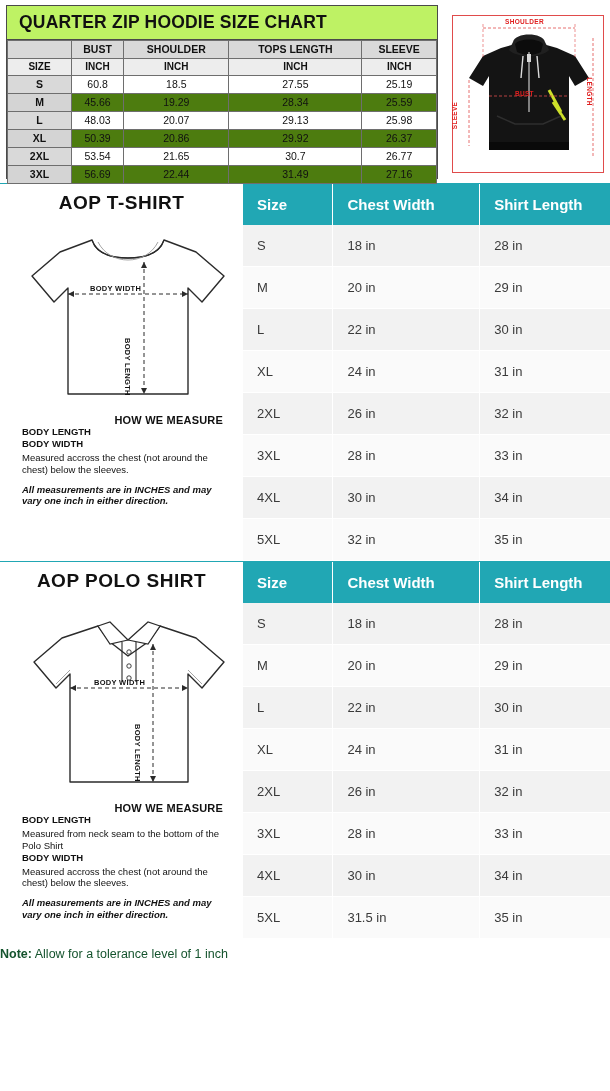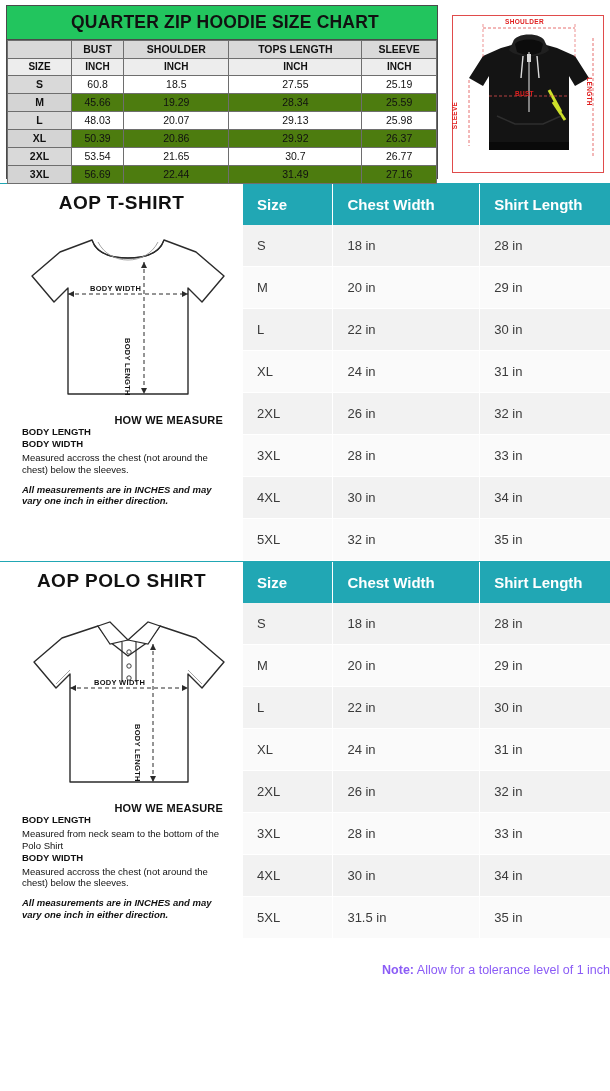--- a/index.html
+++ b/index.html
@@ -19,26 +19,25 @@
     display: flex;
     width: 610px;
     height: 183px;
     padding: 5px 6px 4px 6px;
   }
   .hoodie-table-wrap {
     width: 432px;
     border: 1px solid #4a4a4a;
   }
   .hoodie-title {
-    background: #22c55e;
-    text-align: center;
+    background: #bef264;
     font-weight: bold;
     font-size: 17.5px;
     letter-spacing: .2px;
-    padding: 6px 0 6px 6px;
+    padding: 6px 0 6px 12px;
     border-bottom: 1px solid #4a4a4a;
     color: #111;
   }
   table.hoodie {
     border-collapse: collapse;
     width: 100%;
     font-size: 10.5px;
     text-align: center;
   }
   table.hoodie td, table.hoodie th {
@@ -130,24 +129,23 @@
   table.size td:last-child { border-right: none; }
   table.size tr.odd td { background: #f2f2f2; }
   table.size tr.even td { background: #fafafa; }
   table.size col.c1 { width: 24.5%; }
   table.size col.c2 { width: 40%; }
 
   .divider { height: 1px; background: #21a7b4; width: 610px; }
 
   .note {
     font-size: 12.5px;
-    color: #8b5cf6;
-    text-align: right;
+    color: #14532d;
+    text-align: left;
     padding-top: 8px;
-    margin-top: 16px;
   }
   .note b { font-weight: bold; }
 
   
   .art-wrap { position: relative; width: 231px; height: 195px; margin: 4px auto 0 auto; }
   .art-wrap-polo { position: relative; width: 231px; height: 205px; margin: 4px auto 0 auto; }
   .art-lbl {
     position: absolute;
     font-size: 7.5px;
     font-weight: bold;

